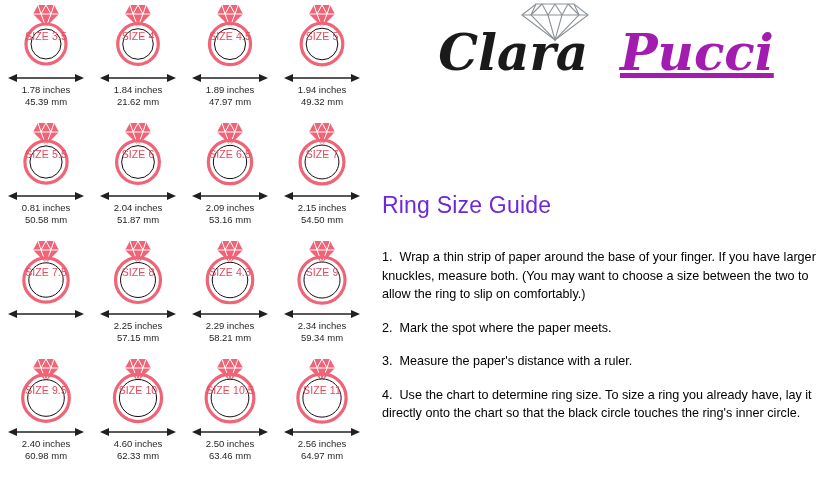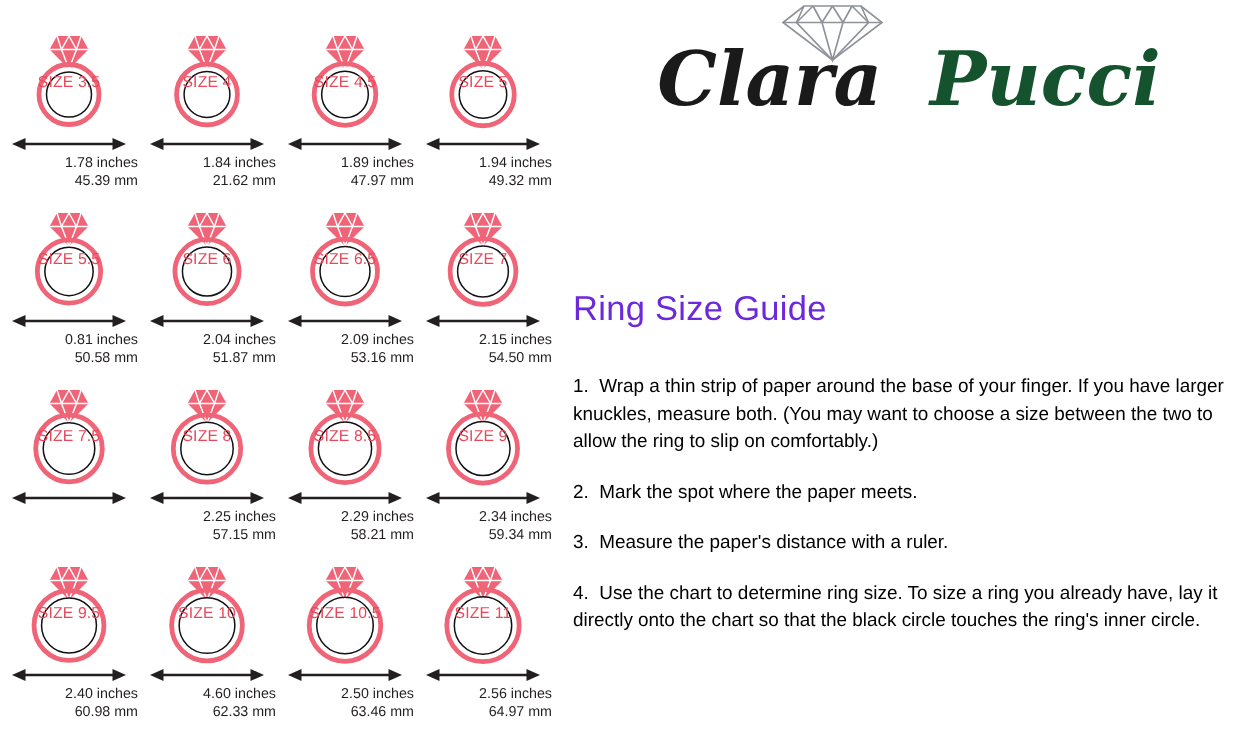--- a/index.html
+++ b/index.html
@@ -22,21 +22,21 @@
   
   #ring-grid {
     position: absolute;
     left: 0;
     top: 0;
     width: 368px;
     height: 501px;
     display: grid;
     grid-template-columns: repeat(4, 92px);
     grid-template-rows: repeat(4, 118px);
-    padding-top: 19px;
+    padding-top: 0;
   }
   .ring-cell {
     position: relative;
     width: 92px;
     height: 118px;
   }
   .ring-art {
     position: relative;
     width: 92px;
     height: 72px;
@@ -58,21 +58,21 @@
     left: 8px;
     top: 70px;
     width: 76px;
     height: 12px;
   }
   .measure-text {
     position: absolute;
     left: 0;
     top: 84px;
     width: 92px;
-    text-align: right;
+    text-align: center;
     font-size: 9.5px;
     line-height: 11.5px;
     color: #231f20;
   }
 
   
   #right-panel {
     position: absolute;
     left: 368px;
     top: 0;
@@ -99,21 +99,21 @@
     top: 22px;
     width: 460px;
     text-align: center;
     font-family: "DejaVu Serif", serif;
     font-style: italic;
     font-size: 50px;
     line-height: 62px;
     white-space: nowrap;
   }
   #logo-clara { color: #1a1a1a; font-weight: bold; }
-  #logo-pucci { color: #14532d; font-weight: bold; }
+  #logo-pucci { color: #a21caf; font-weight: bold; text-decoration: underline; }
 
   #guide-title {
     position: absolute;
     left: 14px;
     top: 192px;
     font-size: 23px;
     color: #6d28d9;
     letter-spacing: 0.2px;
   }
   #guide-steps {
@@ -378,21 +378,21 @@
             <g>
               <path d="M33 14 L38 5 L54 5 L59 14 L46 27 Z" fill="#ef6477"></path>
               <path d="M33 14 L59 14" stroke="#ffffff" stroke-width="1" fill="none"></path>
               <path d="M38 5 L41 14 L46 27 L51 14 L54 5" stroke="#ffffff" stroke-width="1" fill="none"></path>
               <path d="M41 14 L46 5 L51 14" stroke="#ffffff" stroke-width="1" fill="none"></path>
               <circle cx="46" cy="44" r="22.75" fill="none" stroke="#ef6477" stroke-width="3.2"></circle>
               <circle cx="46" cy="44" r="17.75" fill="none" stroke="#111111" stroke-width="1"></circle>
             </g>
           </svg>
         </div>
-        <div class="size-label">SIZE 8.5</div>
+        <div class="size-label">SIZE 4.3</div>
         <div class="arrow-row"><svg width="76" height="12" viewBox="0 0 76 12" xmlns="http://www.w3.org/2000/svg">
             <line x1="8" y1="6" x2="68" y2="6" stroke="#231f20" stroke-width="1.6"></line>
             <polygon points="0,6 9,2 9,10" fill="#231f20"></polygon>
             <polygon points="76,6 67,2 67,10" fill="#231f20"></polygon>
           </svg></div>
         <div class="measure-text">
           <div>2.29 inches</div>
           <div>58.21 mm</div>
         </div>
       </div>

